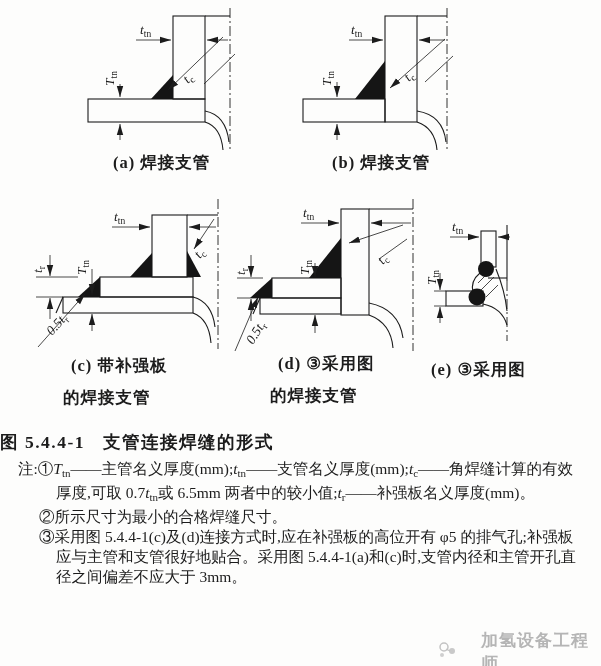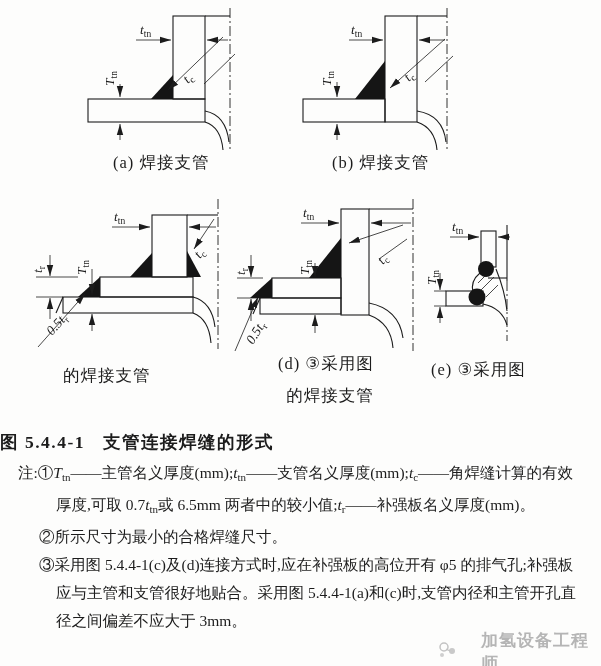--- a/index.html
+++ b/index.html
@@ -1,25 +1,25 @@
 <!DOCTYPE html>
 <html><head>
 <meta charset="utf-8">
 <style>
   html,body{margin:0;padding:0;}
   body{width:601px;height:666px;background:#fdfdfc;position:relative;overflow:hidden;
        font-family:"Liberation Serif","DejaVu Serif",serif;color:#1c1c1c;}
   .page{position:absolute;inset:0;}
   .diag{position:absolute;}
-  .cap{position:absolute;font-size:16.5px;font-weight:400;letter-spacing:1px;white-space:nowrap;text-align:right;}
+  .cap{position:absolute;font-size:16.5px;font-weight:700;letter-spacing:1px;white-space:nowrap;}
   .cap .l2{display:block;margin-left:-8px;margin-top:10px;}
   .figcap{position:absolute;top:430px;left:0;width:601px;text-align:left;
           font-size:17.5px;font-weight:700;letter-spacing:1.5px;}
   .figcap .sp{display:inline-block;width:18px;}
-  .notes{position:absolute;top:459px;left:9px;width:578px;font-size:15.5px;line-height:28px;}
+  .notes{position:absolute;top:459px;left:9px;width:578px;font-size:15.5px;line-height:20px;}
   .note{padding-left:47px;}
   .n1{text-indent:-38px;}
   .n2,.n3{text-indent:-17px;}
   .it{font-style:italic;}
   .sb{font-size:11px;vertical-align:-3px;}
   .wm{position:absolute;left:437px;top:629px;display:flex;align-items:center;gap:22px;
       color:#b5b5b5;}
   .wm-text{font-size:17px;font-weight:700;letter-spacing:1px;font-family:"Liberation Sans",sans-serif;}
   
   .ln{stroke:#1c1c1c;stroke-width:1.1;fill:none;}
@@ -128,20 +128,21 @@
       <line class="thin" x1="70" y1="138" x2="70" y2="121" marker-end="url(#ar)"></line>
 
       <line class="thin" x1="16" y1="154" x2="63" y2="101" marker-end="url(#ar)"></line>
       <text class="dimt" transform="translate(30,143) rotate(-48)"><tspan>0.5t</tspan><tspan class="ssub" dy="3">r</tspan></text>
 
       <line class="thin" x1="192" y1="26" x2="172" y2="56" marker-end="url(#ar)"></line>
       <text class="dimt" transform="translate(178,66) rotate(-52)"><tspan>t</tspan><tspan class="ssub" dy="3">c</tspan></text>
     </svg>
   </figure>
   <div class="cap" style="left:71px;top:355px">
+    <span>(c) 带补强板</span>
     <span class="l2">的焊接支管</span>
   </div>
 
   <figure class="diag" style="left:231px;top:193px;margin:0">
     <svg width="195" height="165" viewBox="0 0 195 165">
       <line class="cl" x1="182" y1="6" x2="182" y2="158"></line>
       <line class="ln" x1="138" y1="16" x2="182" y2="16"></line>
       <rect class="ln" x="29" y="105" width="81" height="16" fill="url(#hp)"></rect>
       <rect class="ln" x="41" y="85" width="69" height="20" fill="url(#hq)"></rect>
       <rect class="ln" x="110" y="16" width="28" height="106" fill="url(#hp)"></rect>

